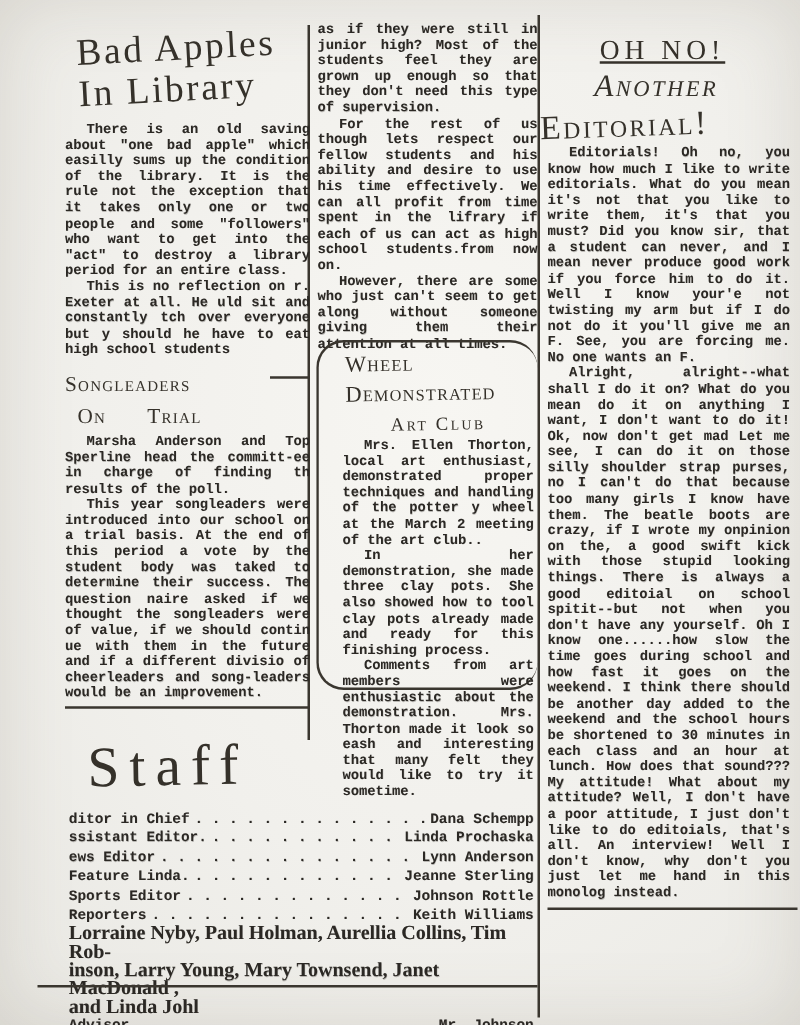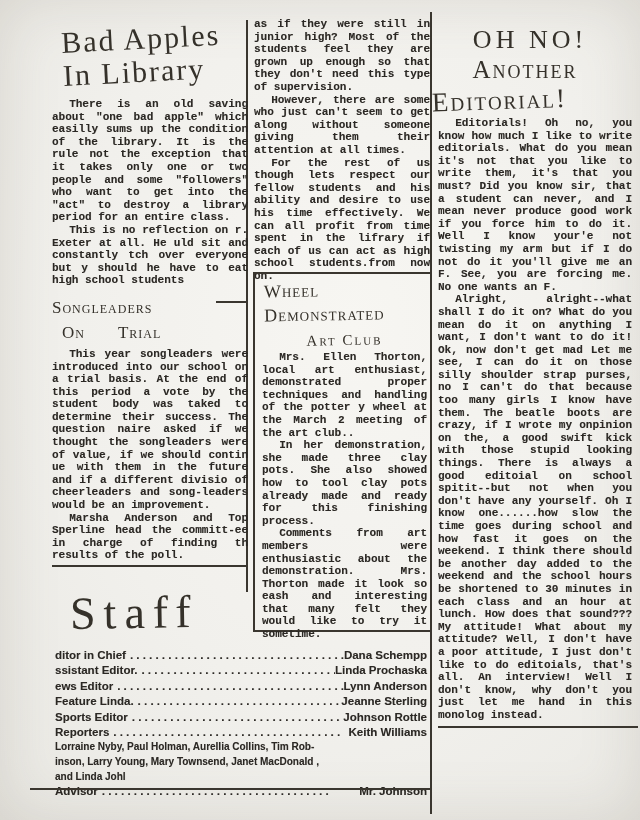--- a/index.html
+++ b/index.html
@@ -27,40 +27,40 @@
   
   .col1{left:52px;top:26px;width:196px;}
   .hl-script{font-size:30px;line-height:33px;transform:rotate(-3deg);transform-origin:0 50%;margin:0 0 6px 10px;}
   .hl-script .hl-line{display:block;letter-spacing:2px;}
   .hl-caps{font-size:17px;line-height:25px;letter-spacing:1px;margin:8px 0 3px 0;}
   .hl-caps .hl-line{display:block;}
   .hl-caps .l2{margin-left:10px;word-spacing:28px;}
   
   .col2{left:254px;top:18px;width:176px;}
   .artbox{
-    left:253px;top:272px;width:177px;height:360px;
+    left:253px;top:272px;width:177px;height:280px;
     border-left:2px solid #3a362f;border-top:2px solid #3a362f;border-bottom:2px solid #3a362f;
-    padding:4px 3px 0 7px;box-sizing:border-box;
+    padding:4px 3px 0 19px;box-sizing:border-box;border-radius:22px;
   }
   .box-hl{font-size:18px;line-height:24px;letter-spacing:1px;margin:0 0 6px 2px;transform:rotate(-1deg);}
   .box-sub{font-size:15px;line-height:16px;text-align:center;letter-spacing:2px;margin:0 0 3px 0;transform:rotate(-1deg);}
   
   .col3{left:438px;top:24px;width:194px;}
-  .hl3-1{font-size:26px;line-height:31px;text-align:center;letter-spacing:4px;margin:0 10px 0 0;}
-  .hl3-2{font-size:25px;line-height:29px;text-align:center;letter-spacing:2px;margin:0 20px 0 0;}
+  .hl3-1{font-size:22px;line-height:31px;text-align:center;letter-spacing:4px;margin:0 10px 0 0;text-decoration:underline;}
+  .hl3-2{font-size:25px;line-height:29px;text-align:center;letter-spacing:2px;margin:0 20px 0 0;font-style:italic;}
   .hl3-3{font-size:27px;line-height:31px;letter-spacing:2px;margin:0 0 2px -6px;transform:rotate(-2deg);}
   
   .staff-hl{left:70px;top:588px;font-size:46px;line-height:50px;letter-spacing:8px;transform:rotate(-1deg);}
   .staff-list{left:55px;top:648px;width:372px;}
-  .staff-row{display:flex;align-items:baseline;font-family:Liberation Sans, sans-serif;
+  .staff-row{display:flex;align-items:baseline;font-family:Liberation Mono, monospace;
     font-weight:700;font-size:11.5px;line-height:15.4px;color:#2b2824;text-shadow:.3px .3px 0 rgba(43,40,36,.28);}
   .staff-row .leader{flex:1;overflow:hidden;white-space:nowrap;padding:0 4px;}
   .staff-row .name{white-space:nowrap;}
-  .staff-cont{font-family:Liberation Sans, sans-serif;font-weight:700;
-    font-size:10px;line-height:14.6px;color:#2b2824;margin:0;text-shadow:.3px .3px 0 rgba(43,40,36,.28);}
+  .staff-cont{font-family:Liberation Serif, serif;font-weight:700;
+    font-size:16px;line-height:14.6px;color:#2b2824;margin:0;text-shadow:.3px .3px 0 rgba(43,40,36,.28);}
 </style>
 </head>
 <body>
 
 <div class="page">
 
   <div class="vline" style="left:246px;top:20px;height:572px;"></div>
   <div class="vline" style="left:430px;top:12px;height:802px;"></div>
   <hr class="rule" style="position:absolute;left:216px;top:301px;width:32px;">
 
@@ -68,29 +68,29 @@
     <h1 class="hand hl-script">
       <span class="hl-line">Bad Apples</span>
       <span class="hl-line">In Library</span>
     </h1>
     <p class="type indent">There is an old saving about "one bad apple" which easilly sums up the condition of the library. It is the rule not the exception that it takes only one or two people and some "followers" who want to get into the "act" to destroy a library period for an entire class.</p>
     <p class="type indent">This is no reflection on r. Exeter at all. He uld sit and constantly tch over everyone but y should he have to eat high school students</p>
     <h2 class="hand sc hl-caps">
       <span class="hl-line">Songleaders</span>
       <span class="hl-line l2">On Trial</span>
     </h2>
+    <p class="type indent">Marsha Anderson and Top Sperline head the committ-ee in charge of finding th results of the poll.</p>
     <p class="type indent">This year songleaders were introduced into our school on a trial basis. At the end of this period a vote by the student body was taked to determine their success. The question naire asked if we thought the songleaders were of value, if we should contin ue with them in the future and if a different divisio of cheerleaders and song-leaders would be an improvement.</p>
-    <p class="type indent">Marsha Anderson and Top Sperline head the committ-ee in charge of finding th results of the poll.</p>
     <hr class="rule" style="width:196px;margin-top:3px;">
   </div>
 
   <div class="block col2">
     <p class="type">as if they were still in junior high?  Most of the students feel they are grown up enough so that they don't need this type of supervision.</p>
+    <p class="type indent">For the rest of us though lets respect our fellow students and his ability and desire to use his time effectively.  We can all profit from time spent in the lifrary if each of us can act as high school students.from now on.</p>
     <p class="type indent">However, there are some who just can't seem to get along without someone giving them their attention at all times.</p>
-    <p class="type indent">For the rest of us though lets respect our fellow students and his ability and desire to use his time effectively.  We can all profit from time spent in the lifrary if each of us can act as high school students.from now on.</p>
   </div>
 
   <div class="block artbox">
     <h2 class="hand sc box-hl">Wheel Demonstrated</h2>
     <h3 class="hand sc box-sub">Art Club</h3>
     <p class="type indent">Mrs. Ellen Thorton, local art enthusiast, demonstrated proper techniques and handling of the potter y wheel at the March 2 meeting of the art club..</p>
     <p class="type indent">In her demonstration, she made three clay pots. She also showed how to tool clay pots already made and ready for this finishing process.</p>
     <p class="type indent">Comments from art members were enthusiastic about the demonstration. Mrs. Thorton made it look so eash and interesting that many felt they would like to try it sometime.</p>
   </div>
 

